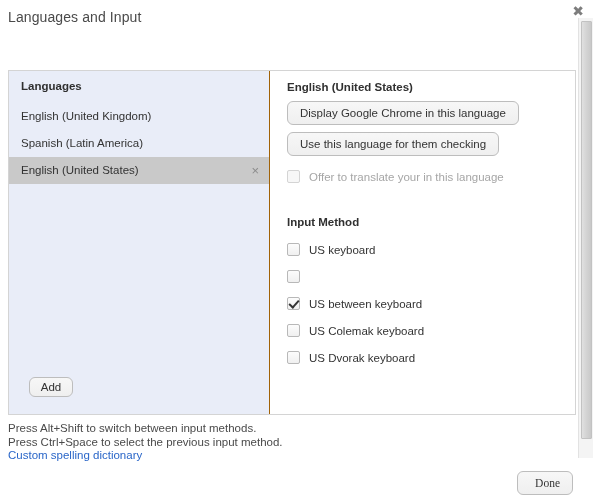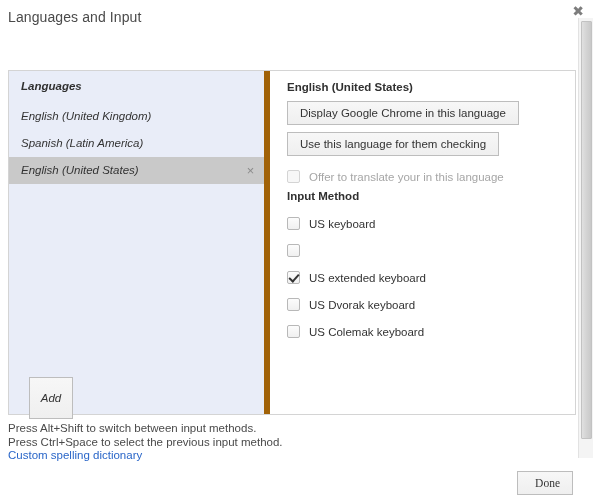--- a/index.html
+++ b/index.html
@@ -66,22 +66,21 @@
     box-sizing: border-box;
     background: #ffffff;
   }
   .left-pane {
     position: absolute;
     left: 0; top: 0;
     width: 261px;
     height: 100%;
     background: #e9edf8;
     box-sizing: border-box;
-    border-right: 6px solid #a16207;
-    font-style: italic;
+    border-right: 1px solid #a16207;
   }
   .lang-header {
     padding: 9px 12px 7px 12px;
     font-size: 11.5px;
     font-weight: bold;
     color: #303030;
   }
   .lang-list {
     position: absolute;
     top: 32px;
@@ -118,36 +117,36 @@
     left: 0;
     bottom: 0;
     width: 100%;
     height: 46px;
   }
   
   .btn {
     display: inline-block;
     background: linear-gradient(to bottom, #f7f7f7 0%, #efefef 100%);
     border: 1px solid #bdbdbd;
-    border-radius: 0;
+    border-radius: 6px;
     color: #333333;
     font-size: 11.5px;
     font-family: "Liberation Sans", sans-serif;
     padding: 4px 12px;
     cursor: pointer;
     box-sizing: border-box;
     line-height: 14px;
   }
   .btn-add {
     position: absolute;
     left: 20px;
     top: 9px;
     min-width: 44px;
     text-align: center;
-    padding: 13px 10px;
+    padding: 2px 10px;
   }
   
   .right-pane {
     position: absolute;
     left: 262px;
     top: 0;
     right: 0;
     bottom: 0;
     background: #ffffff;
     padding: 10px 16px;
@@ -189,21 +188,21 @@
     content: "";
     position: absolute;
     left: 3px;
     top: 0px;
     width: 4px;
     height: 8px;
     border: solid #333333;
     border-width: 0 2px 2px 0;
     transform: rotate(42deg);
   }
-  .input-method-title { }
+  .input-method-title { margin-top: 26px; }
   
   .footer-note {
     position: absolute;
     left: 8px;
     top: 421px;
     font-size: 11.5px;
     line-height: 14px;
     color: #4a4a4a;
     white-space: pre-line;
   }
@@ -299,29 +298,29 @@
 
       <div class="chk-row">
         <span class="cbox"></span>
         <span>US keyboard</span>
       </div>
       <div class="chk-row">
         <span class="cbox"></span>
       </div>
       <div class="chk-row">
         <span class="cbox checked"></span>
-        <span>US extended keyboard</span>
+        <span>US between keyboard</span>
+      </div>
+      <div class="chk-row">
+        <span class="cbox"></span>
+        <span>US Colemak keyboard</span>
       </div>
       <div class="chk-row">
         <span class="cbox"></span>
         <span>US Dvorak keyboard</span>
-      </div>
-      <div class="chk-row">
-        <span class="cbox"></span>
-        <span>US Colemak keyboard</span>
       </div>
     </div>
 
   </div>
 
   <div class="footer-note">Press Alt+Shift to switch between input methods.
 Press Ctrl+Space to select the previous input method.</div>
   <a class="dict-link">Custom spelling dictionary</a>
 
   <div class="btn btn-done">Done</div>

